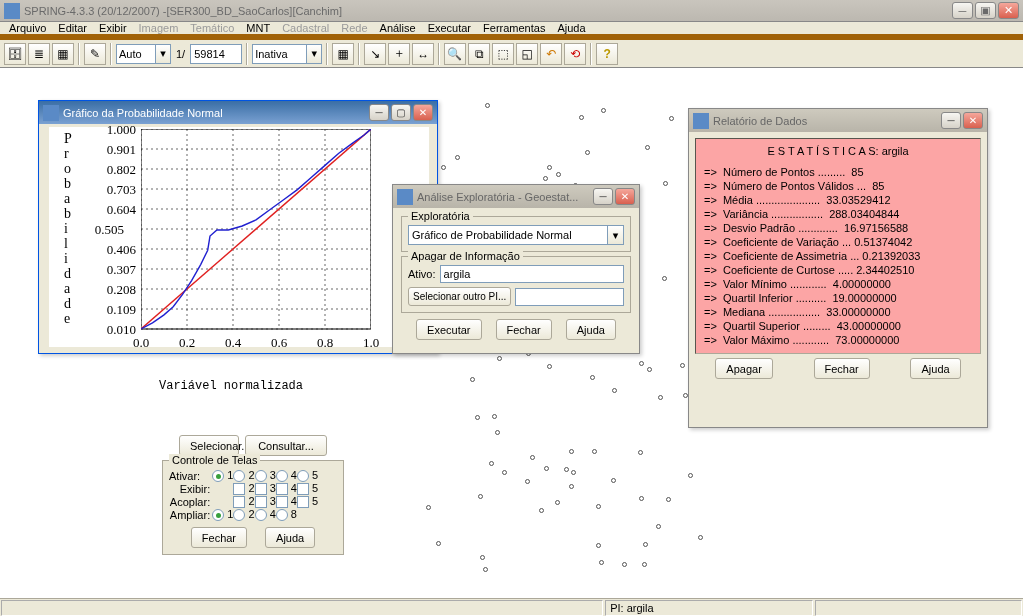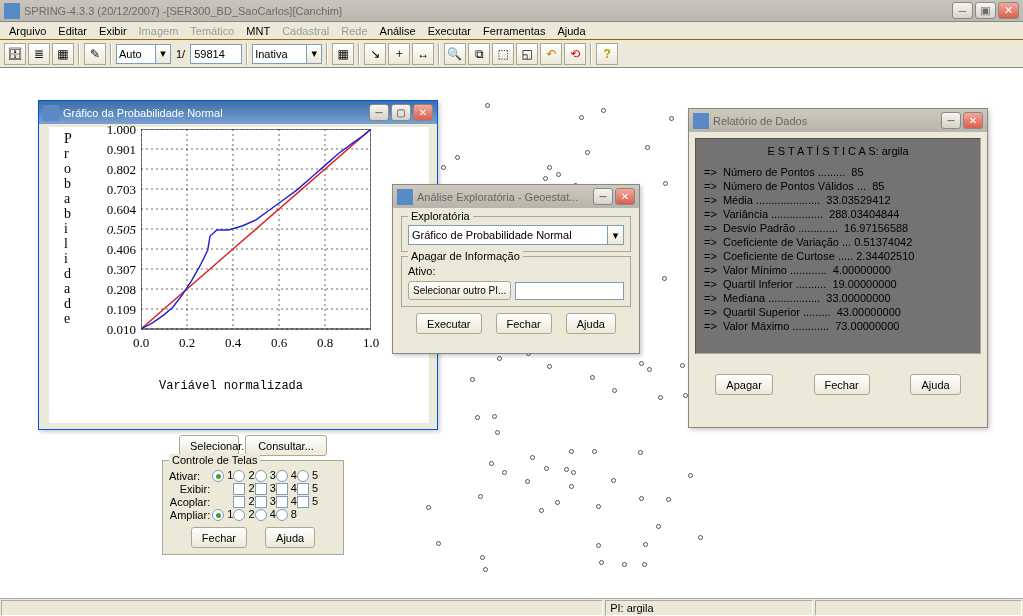--- a/index.html
+++ b/index.html
@@ -28,21 +28,21 @@
     border: 1px solid #888; border-radius: 3px;
     display: flex; align-items: center; justify-content: center;
     font-size: 11px;
   }
   .win-btn.close { background: linear-gradient(#f5a79b,#d9604f); color:#fff; }
   .menubar {
     height: 18px;
     background: #ece9d8;
     display: flex; align-items: center;
     gap: 2px; padding: 0 4px;
-    border-bottom: 1px solid #a16207;
+    border-bottom: 6px solid #a16207;
   }
   .menubar span { padding: 1px 5px; }
   .menubar span.dim { color: #9a9a9a; }
   .toolbar {
     height: 28px;
     background: #ece9d8;
     display: flex; align-items: center;
     gap: 2px; padding: 2px 4px;
     border-bottom: 1px solid #888;
   }
@@ -258,21 +258,21 @@
       <div class="scatter-dot" style="left: 447.707px; top: 164.406px;"></div>
       <div class="scatter-dot" style="left: 534.762px; top: 162.635px;"></div>
       <div class="scatter-dot" style="left: 554.842px; top: 431.956px;"></div>
       <div class="scatter-dot" style="left: 522.761px; top: 126.687px;"></div>
       <div class="scatter-dot" style="left: 642.224px; top: 493.744px;"></div>
       <div class="scatter-dot" style="left: 639.155px; top: 428.188px;"></div>
       <div class="scatter-dot" style="left: 495.037px; top: 362.117px;"></div>
       <div class="scatter-dot" style="left: 480.24px; top: 486.89px;"></div>
     </div>
 
-  <div class="mdiwin" style="left:38px; top:32px; width:400px; height:330px;">
+  <div class="mdiwin" style="left:38px; top:32px; width:400px; height:254px;">
     <div class="mdi-title">
       <span class="mdi-icon"></span>
       <span class="mdi-text">Gráfico da Probabilidade Normal</span>
       <div class="mdi-ctrls">
         <div class="mdi-btn">─</div>
         <div class="mdi-btn">▢</div>
         <div class="mdi-btn cx">✕</div>
       </div>
     </div>
     <div class="chart-body">
@@ -292,21 +292,21 @@
           <div class="ylabel" style="position: static; line-height: 15px;">d</div>
           <div class="ylabel" style="position: static; line-height: 15px;">e</div>
         </div>
 
       <div id="ytick-col">
           <div class="yval" style="left: 42px; top: 195px;">0.010</div>
           <div class="yval" style="left: 42px; top: 175px;">0.109</div>
           <div class="yval" style="left: 42px; top: 155px;">0.208</div>
           <div class="yval" style="left: 42px; top: 135px;">0.307</div>
           <div class="yval" style="left: 42px; top: 115px;">0.406</div>
-          <div class="yval" style="left: 42px; top: 95px; font-style: italic;">0.505</div>
+          <div class="yval" style="left: 30px; top: 95px;">0.505</div>
           <div class="yval" style="left: 42px; top: 75px;">0.604</div>
           <div class="yval" style="left: 42px; top: 55px;">0.703</div>
           <div class="yval" style="left: 42px; top: 35px;">0.802</div>
           <div class="yval" style="left: 42px; top: 15px;">0.901</div>
           <div class="yval" style="left: 42px; top: -5px;">1.000</div>
         </div>
 
       <svg id="chart-svg" width="230" height="220" style="position:absolute; left:92px; top:2px;">
           <rect x="0" y="0" width="230" height="200" fill="none" stroke="#000"></rect>
           <line x1="0" x2="0" y1="0" y2="200" stroke="#000" stroke-dasharray="2,3" stroke-width="0.6"></line>
@@ -356,20 +356,23 @@
         <span class="legend">Exploratória</span>
         <div class="combo">
           <span>Gráfico de Probabilidade Normal</span>
           <div class="arrow">▾</div>
         </div>
       </div>
       <div class="groupbox">
         <span class="legend">Apagar de Informação</span>
         <div style="display:flex; align-items:center; gap:4px; margin-bottom:4px;">
           <span>Ativo:</span>
+          <div class="textfield" style="flex:1;">
+            <span>argila</span>
+          </div>
         </div>
         <div style="display:flex; align-items:center; gap:4px;">
           <button class="btn" style="font-size:10px;padding:0 4px;height:19px;">Selecionar outro PI...</button>
           <div class="textfield" style="flex:1;"></div>
         </div>
       </div>
       <div style="display:flex; justify-content:center; gap:14px; margin-top:6px;">
         <button class="btn">Executar</button>
         <button class="btn">Fechar</button>
         <button class="btn">Ajuda</button>
@@ -380,38 +383,39 @@
   <div class="mdiwin grey" style="left:688px; top:40px; width:300px; height:320px;">
     <div class="mdi-title">
       <span class="mdi-icon"></span>
       <span class="mdi-text">Relatório de Dados</span>
       <div class="mdi-ctrls">
         <div class="mdi-btn">─</div>
         <div class="mdi-btn cx">✕</div>
       </div>
     </div>
     <div style="padding:6px;">
-      <div style="border:1px inset #aca899; background:#737373; height:216px; padding:6px 8px; overflow:hidden;">
+      <div style="border:1px inset #aca899; background:#fca5a5; height:216px; padding:6px 8px; overflow:hidden;">
         <div style="text-align:center; margin-bottom:8px;">E S T A T Í S T I C A S: argila</div>
         <div id="stat-lines">
             <div class="stat-line">=&gt;  Número de Pontos .........  85</div>
             <div class="stat-line">=&gt;  Número de Pontos Válidos ...  85</div>
             <div class="stat-line">=&gt;  Média .....................  33.03529412</div>
             <div class="stat-line">=&gt;  Variância .................  288.03404844</div>
             <div class="stat-line">=&gt;  Desvio Padrão .............  16.97156588</div>
             <div class="stat-line">=&gt;  Coeficiente de Variação ... 0.51374042</div>
+            <div class="stat-line">=&gt;  Coeficiente de Assimetria ... 0.21392033</div>
             <div class="stat-line">=&gt;  Coeficiente de Curtose ..... 2.34402510</div>
             <div class="stat-line">=&gt;  Valor Mínimo ............  4.00000000</div>
             <div class="stat-line">=&gt;  Quartil Inferior ..........  19.00000000</div>
             <div class="stat-line">=&gt;  Mediana .................  33.00000000</div>
             <div class="stat-line">=&gt;  Quartil Superior .........  43.00000000</div>
             <div class="stat-line">=&gt;  Valor Máximo ............  73.00000000</div>
           </div>
       </div>
-      <div style="display:flex; justify-content:space-around; margin-top:20px;">
+      <div style="display:flex; justify-content:space-around; margin-top:4px;">
         <button class="btn">Apagar</button>
         <button class="btn">Fechar</button>
         <button class="btn">Ajuda</button>
       </div>
     </div>
   </div>
 
   <div style="position:absolute; left:158px; top:367px; width:190px;">
     <div style="display:flex; gap:6px; justify-content:center; margin-bottom:4px;">
       <button class="btn" style="width:60px">Selecionar...</button>

